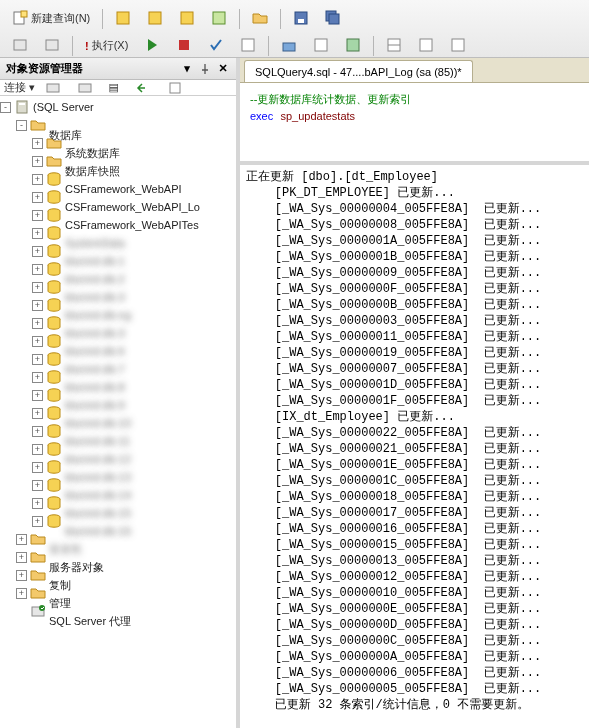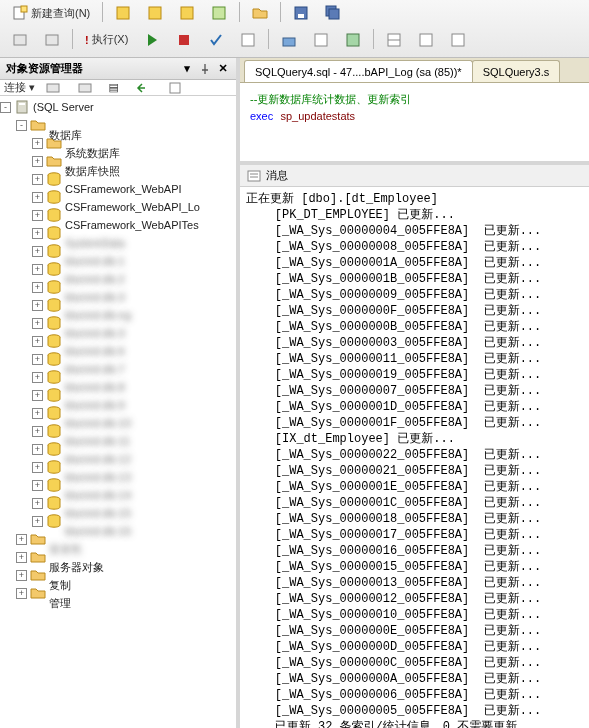--- a/index.html
+++ b/index.html
@@ -1,19 +1,19 @@
 <!DOCTYPE html>
 <html><head>
 <meta charset="utf-8">
 <style>
 * { margin: 0; padding: 0; box-sizing: border-box; font-family: "Microsoft YaHei", "SimSun", Tahoma, sans-serif; font-size: 11px; }
 html, body { width: 589px; height: 728px; overflow: hidden; background: #fff; }
 
 .top-toolbar { height: 58px; background: linear-gradient(#f7f7f7,#e8e8e8); border-bottom: 1px solid #bdbdbd; padding: 2px 6px; white-space: nowrap; overflow: hidden; }
-.top-toolbar .row1, .top-toolbar .row2 { height: 27px; display: flex; align-items: flex-start; gap: 4px; }
+.top-toolbar .row1, .top-toolbar .row2 { height: 27px; display: flex; align-items: flex-end; gap: 4px; }
 .tb-btn { display: inline-flex; align-items: center; gap: 3px; padding: 2px 5px; border: 1px solid transparent; border-radius: 2px; color: #333; cursor: default; }
 .sep { width: 1px; height: 20px; background: #b5b5b5; margin: 0 2px; }
 .ico { width: 16px; height: 16px; display: inline-block; }
 
 .main { display: flex; height: calc(100% - 58px); }
 .sidebar { width: 240px; border-right: 4px solid #d6d6d6; background: #fff; display: flex; flex-direction: column; }
 .sidebar-header { height: 22px; background: linear-gradient(#f2f2f2,#e0e0e0); border-bottom: 1px solid #bdbdbd; display: flex; align-items: center; padding: 0 6px; font-weight: bold; }
 .sidebar-header .spacer { flex: 1; }
 .sidebar-header .hdr-ico { width: 14px; height: 14px; margin-left: 4px; display:inline-flex; align-items:center; justify-content:center; }
 .sidebar-sub { height: 16px; display: flex; align-items: center; padding: 0 4px; gap: 4px; border-bottom: 1px solid #cfcfcf; }
@@ -468,45 +468,44 @@
           <span class="label">复制</span>
         </div>
         <div class="tree-row">
           <span class="indent"></span>
           <span class="toggle">+</span>
           <svg class="node-ico" viewBox="0 0 16 16">
             <path d="M1 4h5l2 2h7v7H1z" class="folder-ico"></path>
           </svg>
           <span class="label">管理</span>
         </div>
+        <div class="tree-row">
+          <span class="indent"></span>
+          <span class="toggle empty"></span>
+          <svg class="node-ico" viewBox="0 0 16 16">
+            <rect x="2" y="4" width="12" height="9" fill="#e6e6e6" stroke="#888"></rect>
+            <circle cx="12" cy="5" r="3" fill="#2a8a2a"></circle>
+            <path d="M11 5l1 1 2-2" stroke="#fff" fill="none"></path>
+          </svg>
+          <span class="label">SQL Server 代理</span>
+        </div>
       </div>
   </div>
 
   <div class="editor-area">
     <div class="tab-strip">
       <div class="tab active">
           <span>SQLQuery4.sql - 47....bAPI_Log (sa (85))*</span>
         </div>
-      <div class="tab">
-          <span>SQLQuery3.s</span>
-        </div>
     </div>
     <div class="code-pane"><span class="code-comment">--更新数据库统计数据、更新索引</span>
 <span class="code-kw">exec</span> <span class="code-sp">sp_updatestats</span>
 
 
 </div>
-    <div class="msg-header">
-      <svg class="ico" viewBox="0 0 16 16">
-          <rect x="2" y="3" width="12" height="10" fill="#fff" stroke="#888"></rect>
-          <line x1="4" y1="6" x2="12" y2="6" stroke="#888"></line>
-          <line x1="4" y1="9" x2="12" y2="9" stroke="#888"></line>
-        </svg>
-      <span>消息</span>
-    </div>
     <div class="msg-body" id="msg-body">正在更新 [dbo].[dt_Employee]
     [PK_DT_EMPLOYEE] 已更新...
     [_WA_Sys_00000004_005FFE8A]  已更新...
     [_WA_Sys_00000008_005FFE8A]  已更新...
     [_WA_Sys_0000001A_005FFE8A]  已更新...
     [_WA_Sys_0000001B_005FFE8A]  已更新...
     [_WA_Sys_00000009_005FFE8A]  已更新...
     [_WA_Sys_0000000F_005FFE8A]  已更新...
     [_WA_Sys_0000000B_005FFE8A]  已更新...
     [_WA_Sys_00000003_005FFE8A]  已更新...

